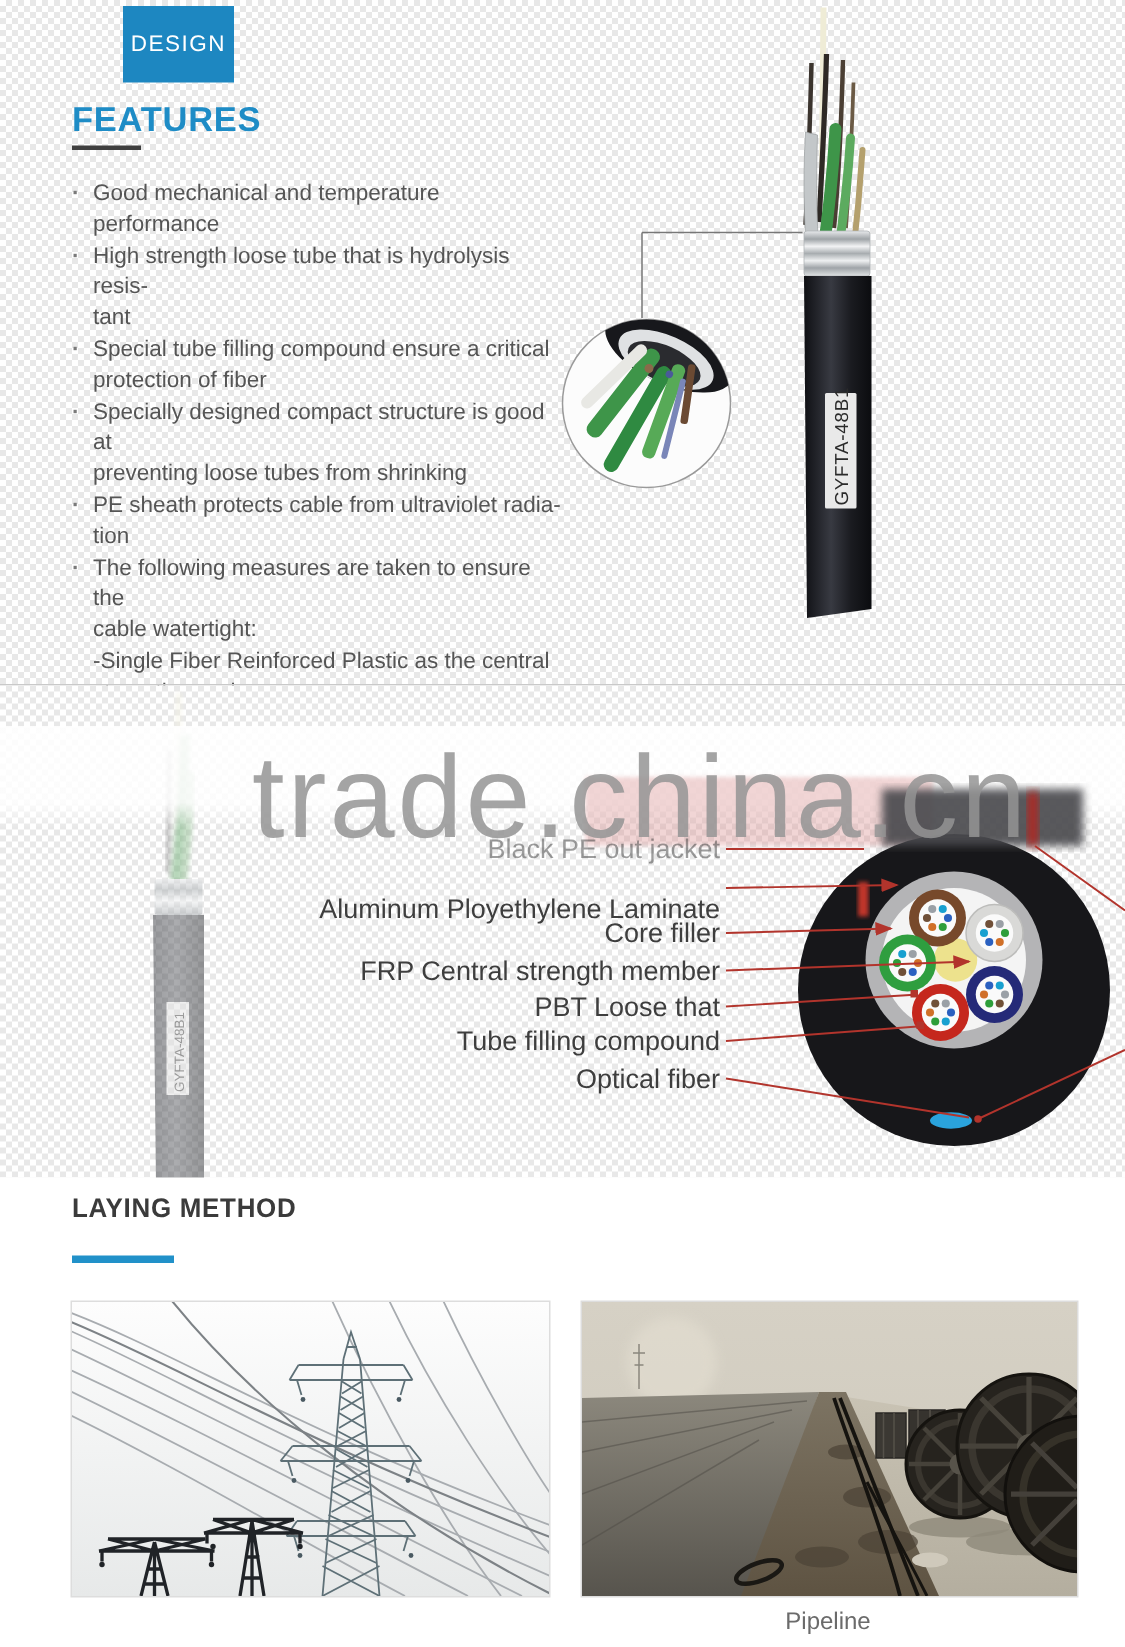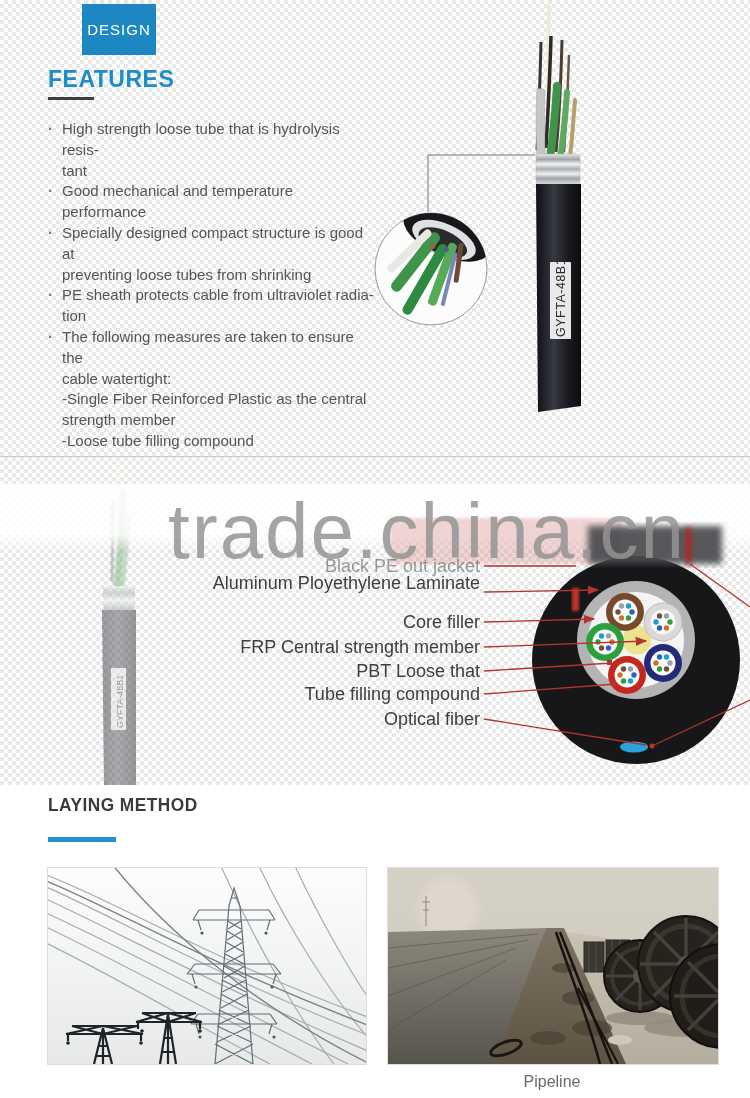--- a/index.html
+++ b/index.html
@@ -21,21 +21,21 @@
     font-size:15px;line-height:20.8px;color:#555;}
   .features-list li{position:relative;padding-left:14px;white-space:pre-line;}
   .features-list li:before{content:"\00B7";position:absolute;left:0;top:0;color:#7a7a7a;font-weight:bold;}
 
   .cable-photo{position:absolute;left:370px;top:0;}
   .cable-faded{position:absolute;left:95px;top:3px;opacity:.5;}
   .diagram{position:absolute;left:0;top:0;}
 
   .diagram-labels{position:absolute;left:0;top:0;width:480px;height:328px;}
   .dl{position:absolute;right:0;white-space:nowrap;font-size:18px;line-height:16px;color:#3e3e3e;}
-  .dl0{top:101px;opacity:.5;} .dl1{top:118px;} .dl2{top:157px;} .dl3{top:182px;}
+  .dl0{top:101px;opacity:.5;} .dl1{top:141px;} .dl2{top:157px;} .dl3{top:182px;}
   .dl4{top:206px;} .dl5{top:229px;} .dl6{top:254px;}
 
   .lm-title{position:absolute;left:48px;top:10px;margin:0;font-size:18px;font-weight:bold;
     color:#3b3b3b;letter-spacing:.5px;transform:scaleX(.96);transform-origin:left;}
   .lm-underline{position:absolute;left:48px;top:52px;width:68px;height:5px;background:#2191c9;}
   .photo{position:absolute;top:82px;margin:0;border:1px solid #ddd;background:#fff;}
   .photo.left{left:47px;width:318px;height:196px;}
   .photo.right{left:387px;width:330px;height:196px;}
   .caption{position:absolute;top:288px;font-size:16px;color:#6b6b6b;text-align:center;}
   .cap-left{left:47px;width:318px;}
@@ -44,23 +44,25 @@
 </head>
 <body>
 
 <div class="page">
 
   <section class="sec-top checker">
     <div class="design-badge">DESIGN</div>
     <h1 class="features-title">FEATURES</h1>
     <div class="features-underline"></div>
     <ul class="features-list">
+      <li>Good mechanical and temperature performance</li>
       <li>High strength loose tube that is hydrolysis resis-
 tant</li>
-      <li>Good mechanical and temperature performance</li>
+      <li>Special tube filling compound ensure a critical
+protection of fiber</li>
       <li>Specially designed compact structure is good at
 preventing loose tubes from shrinking</li>
       <li>PE sheath protects cable from ultraviolet radia-
 tion</li>
       <li>The following measures are taken to ensure the
 cable watertight:
 -Single Fiber Reinforced Plastic as the central
 strength member
 -Loose tube filling compound
 -100% cable core filling

